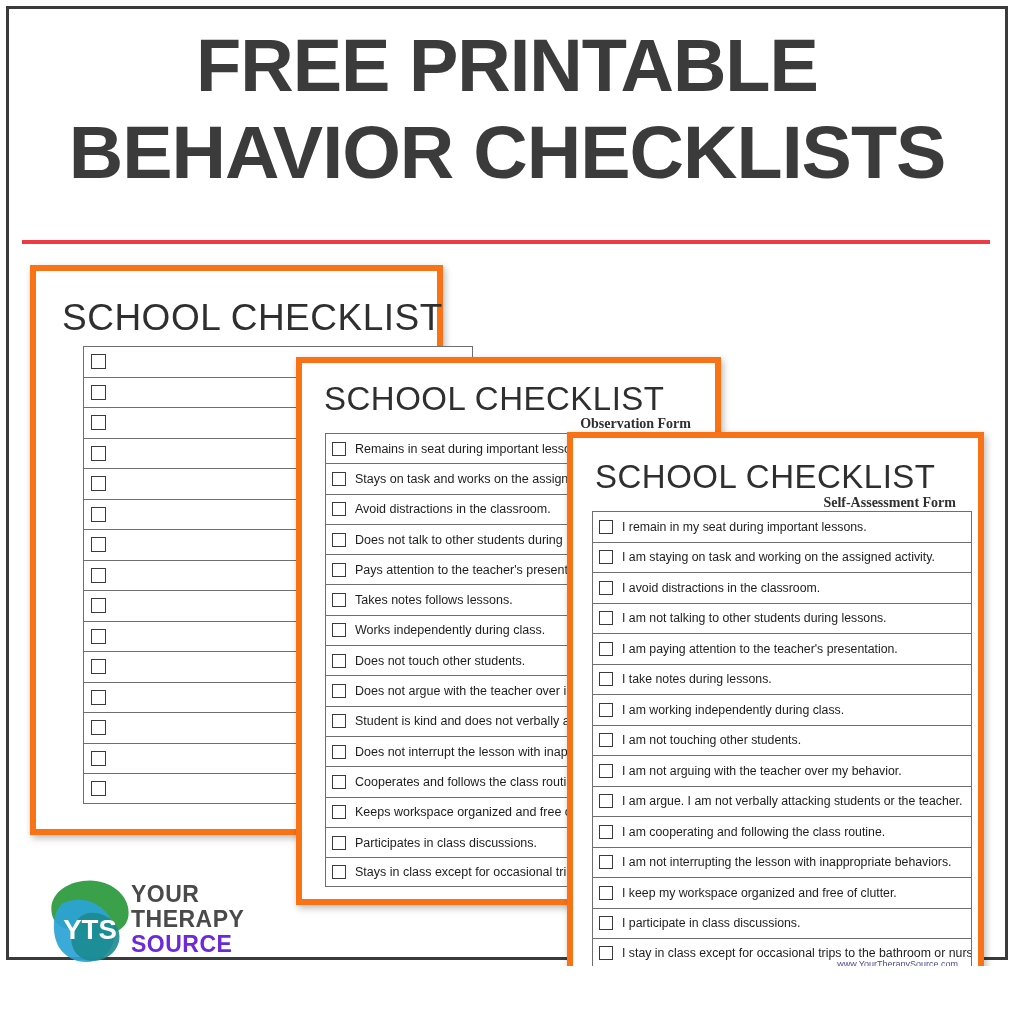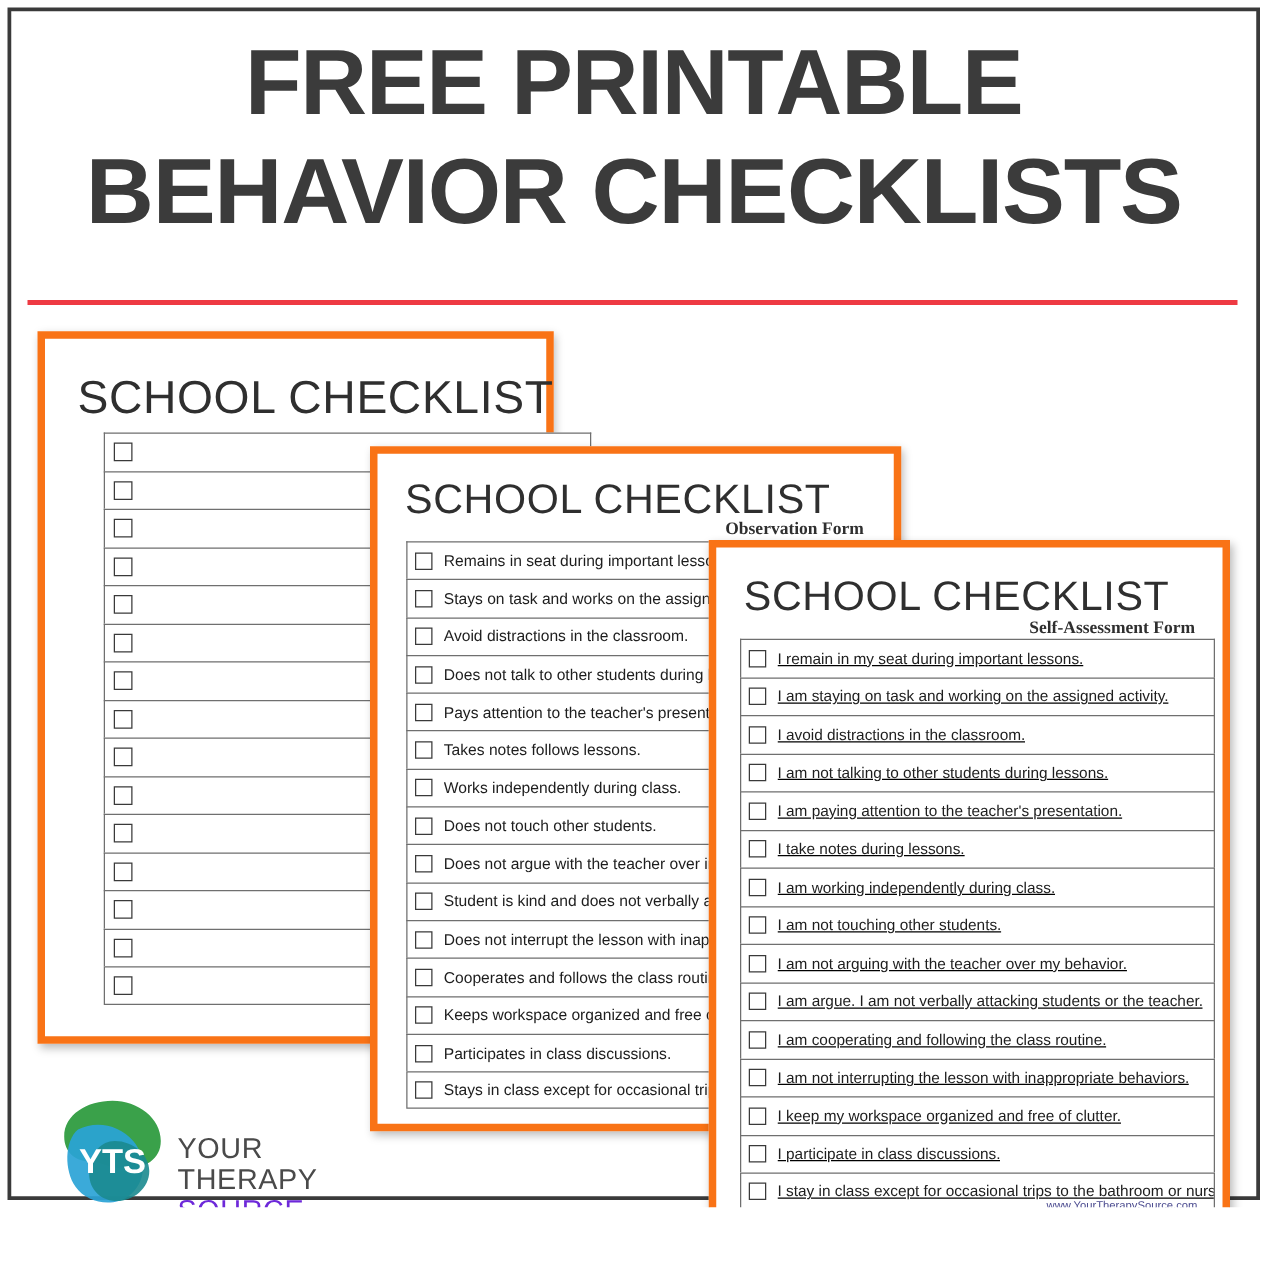--- a/index.html
+++ b/index.html
@@ -198,21 +198,20 @@
     position: absolute;
     right: 22px;
     top: 57px;
     font-size: 14px;
   }
   #sheet3 .rows {
     position: absolute;
     left: 19px;
     top: 73px;
     width: 380px;
-    text-decoration: underline;
   }
   #sheet3 .row {
     height: 30.5px;
     padding-left: 6px;
   }
   #sheet3 .cbox {
     width: 14px;
     height: 14px;
     margin-right: 9px;
   }
@@ -240,27 +239,26 @@
   }
   #logo .mark {
     position: absolute;
     left: 0;
     top: 4px;
     width: 92px;
     height: 92px;
   }
   #logo .logo-text {
     position: absolute;
-    left: 98px;
+    left: 87px;
     top: 10px;
     font-family: "Liberation Sans", sans-serif;
-    font-weight: normal;
+    font-weight: bold;
     color: #3d3d3d;
     line-height: 1.08;
-    margin-top: 24px;
   }
   #logo .logo-text div {
     font-size: 23px;
     letter-spacing: 0.5px;
   }
   #logo .logo-text .lt1 { color: #4a4a4a; }
   #logo .logo-text .lt2 { color: #4a4a4a; }
   #logo .logo-text .lt3 { color: #6d28d9; }
 </style>
 </head>

